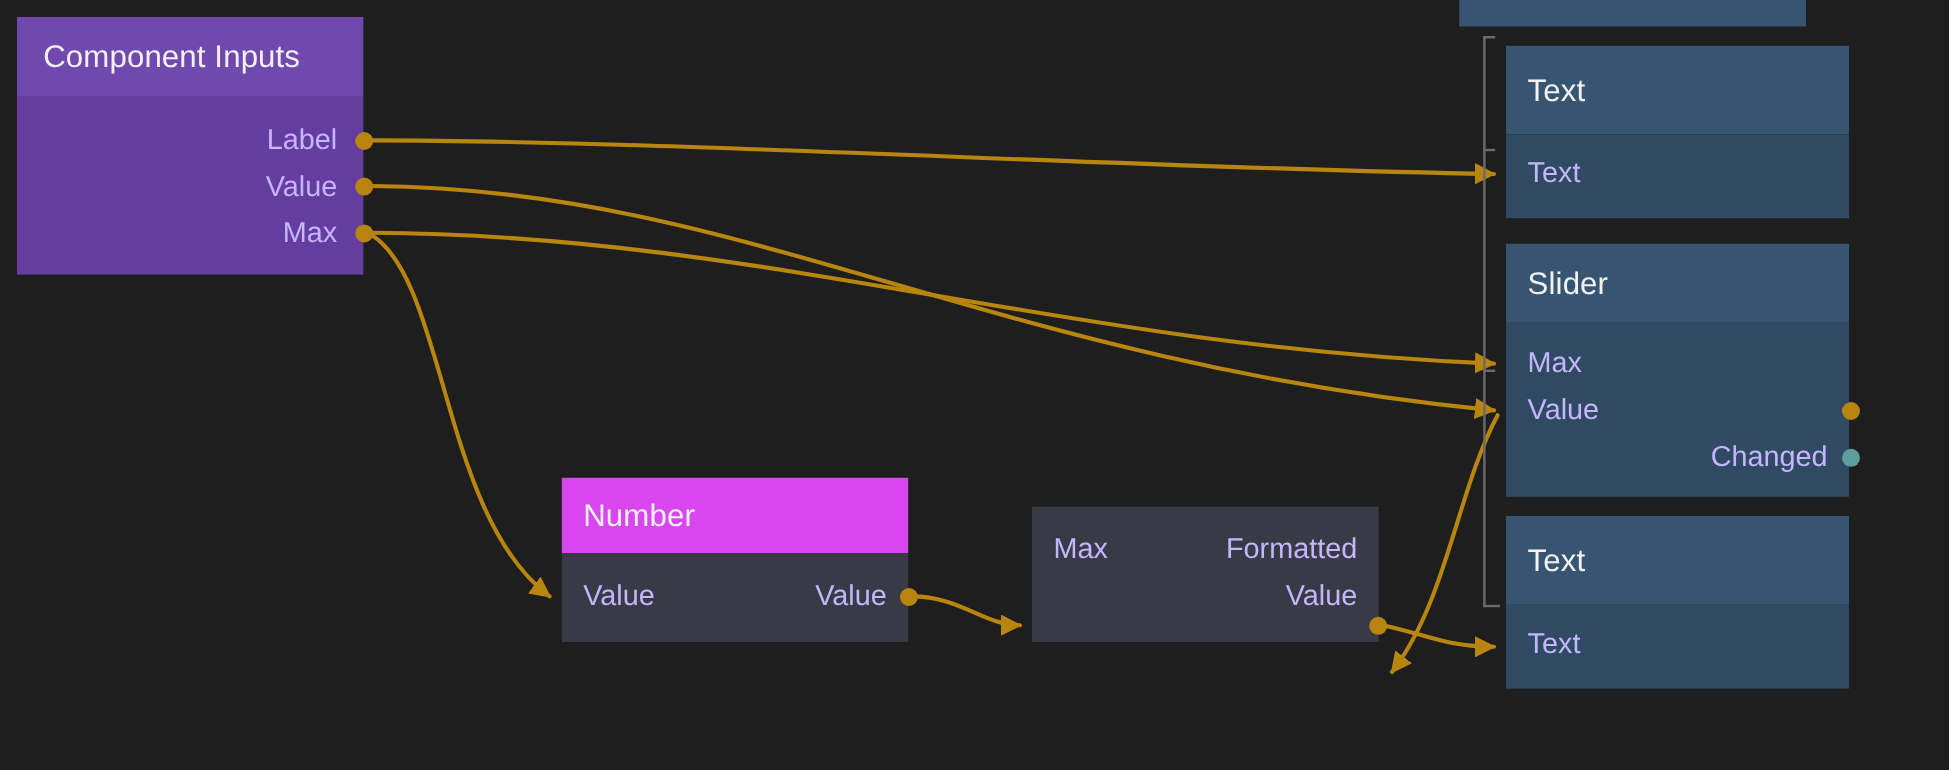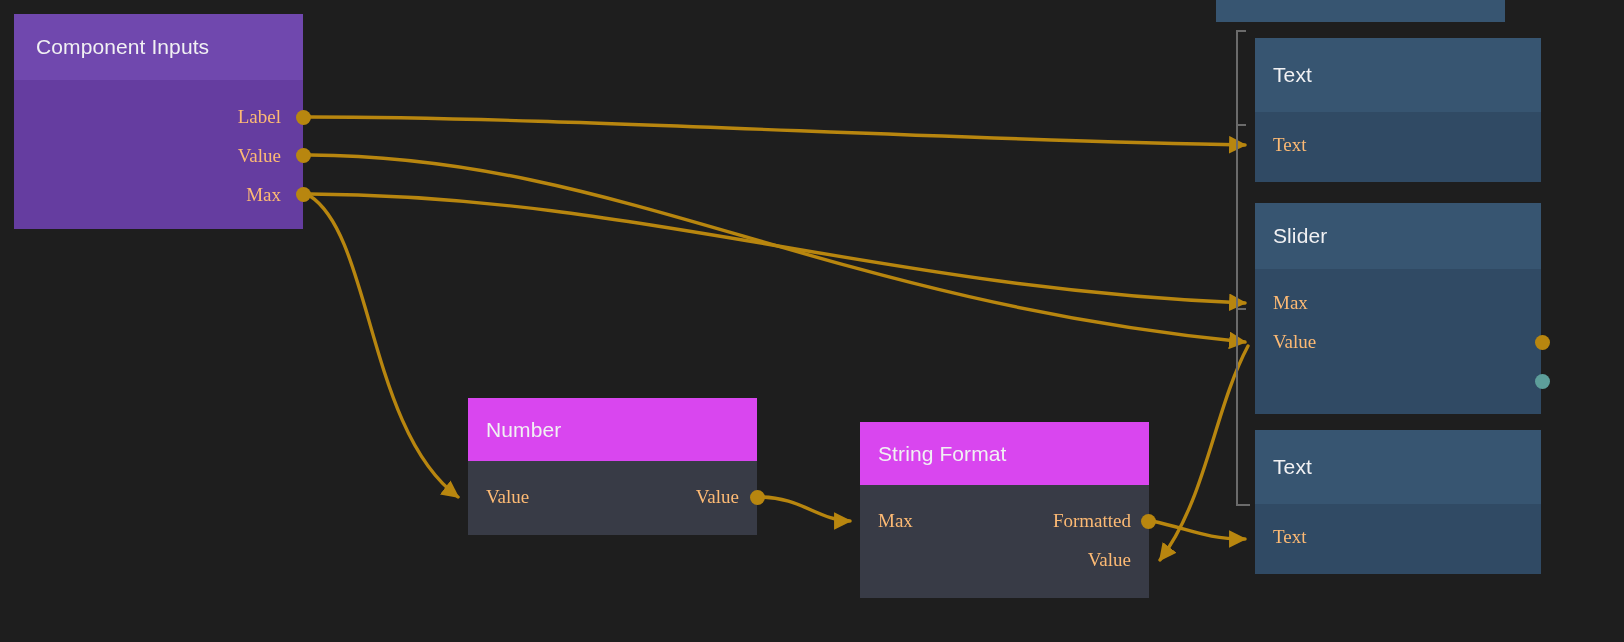--- a/index.html
+++ b/index.html
@@ -31,47 +31,46 @@
     overflow: hidden;
   }
   .node-header {
     box-sizing: border-box;
     width: 100%;
     display: flex;
     align-items: center;
   }
   .node-title {
     color: #f1f1f3;
-    font-size: 21px;
+    font-size: 26px;
     font-weight: 400;
     letter-spacing: 0.1px;
     white-space: nowrap;
     text-align: right;
   }
   .node-body {
     position: relative;
     width: 100%;
     box-sizing: border-box;
   }
   .port-row {
     position: absolute;
     left: 0;
     width: 100%;
     height: 20px;
     display: flex;
     align-items: center;
     box-sizing: border-box;
   }
   .port-label {
-    color: #fdba74;
-    font-size: 19px;
+    color: #c4b5fd;
+    font-size: 24px;
     font-weight: 400;
     white-space: nowrap;
     line-height: 20px;
-    font-family: Liberation Serif, serif;
   }
   .port-row.out {
     justify-content: flex-end;
   }
   .port-row.in {
     justify-content: flex-start;
   }
 
   
   .n-inputs { left: 14px; top: 14px; width: 289px; height: 215px; }
@@ -210,20 +209,23 @@
     <div class="node-header">
       <span class="node-title">Slider</span>
     </div>
     <div class="node-body">
       <div class="port-row in" style="top:24px;">
         <span class="port-label">Max</span>
       </div>
       <div class="port-row in" style="top:63px;">
         <span class="port-label">Value</span>
       </div>
+      <div class="port-row out" style="top:102px;">
+        <span class="port-label">Changed</span>
+      </div>
     </div>
   </div>
   <div class="dot data" style="left:1535px; top:335px;"></div>
   <div class="dot event" style="left:1535px; top:374px;"></div>
 
   <div class="node blue n-text2">
     <div class="node-header">
       <span class="node-title">Text</span>
     </div>
     <div class="node-body">
@@ -242,23 +244,20 @@
         <span class="port-label">Value</span>
       </div>
       <div class="port-row out" style="top:26px;">
         <span class="port-label">Value</span>
       </div>
     </div>
   </div>
   <div class="dot data" style="left:750px; top:490px;"></div>
 
   <div class="node slate n-strfmt">
-    <div class="node-header">
-      <span class="node-title">String Format</span>
-    </div>
     <div class="node-body">
       <div class="port-row in" style="top:26px;">
         <span class="port-label">Max</span>
       </div>
       <div class="port-row out" style="top:26px;">
         <span class="port-label">Formatted</span>
       </div>
       <div class="port-row out" style="top:65px;">
         <span class="port-label">Value</span>
       </div>

